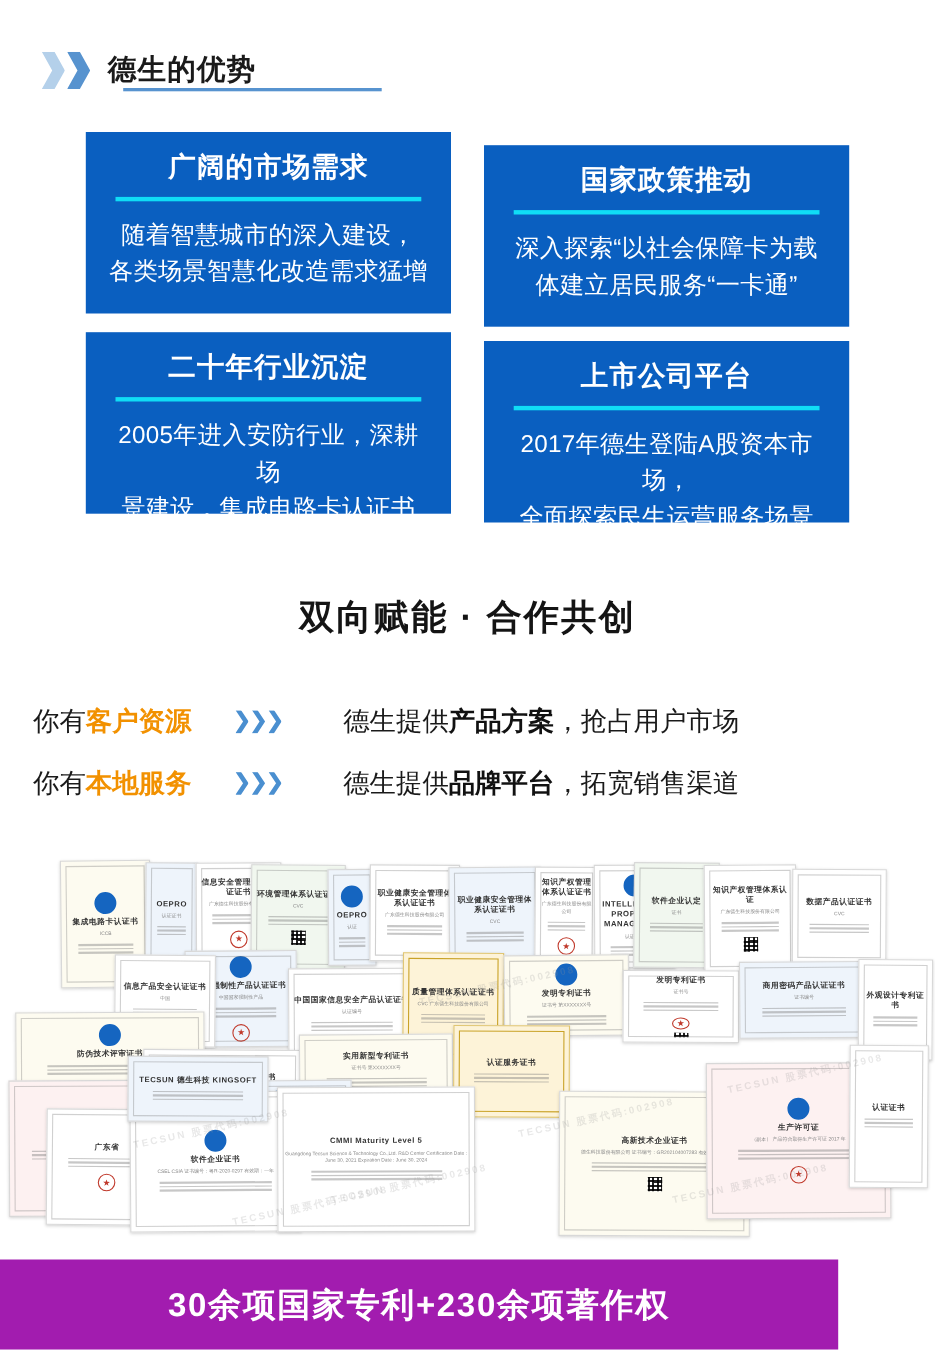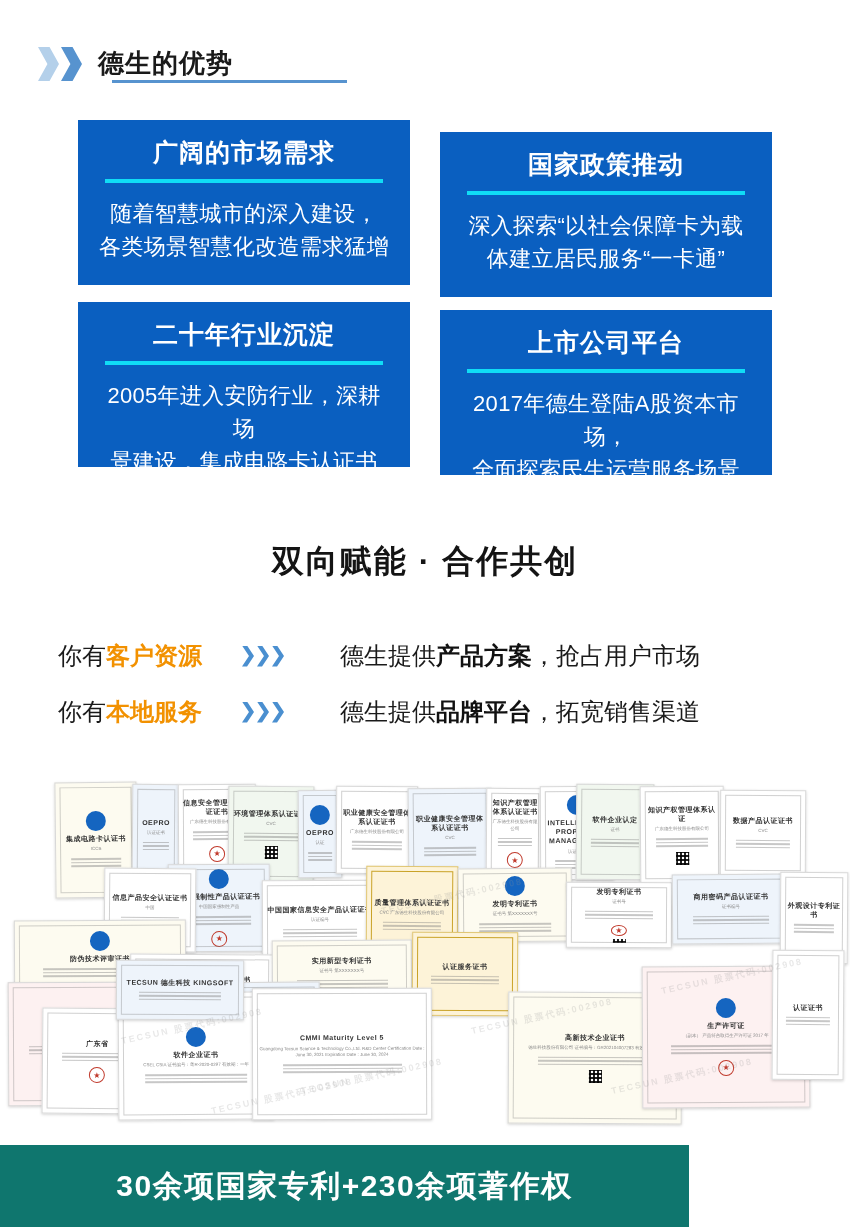--- a/index.html
+++ b/index.html
@@ -68,21 +68,21 @@
     position:absolute; left:0; top:540px; width:850px;
     text-align:center;
     font-size:32px; font-weight:bold; color:#141414;
     letter-spacing:2px;
   }
   .synergy-rows {
     position:absolute; left:0; top:628px; width:850px;
   }
   .synergy-row {
     display:flex; align-items:center;
-    height:56px; padding-left:58px;
+    height:56px; padding-left:30px;
   }
   .sr-left {
     font-size:24px; color:#1a1a1a; white-space:nowrap;
     min-width:170px;
   }
   .sr-left b { color:#f29100; font-weight:bold; }
   .sr-arrows {
     display:flex; align-items:center; gap:3px;
     margin:0 56px 0 14px;
   }
@@ -155,22 +155,22 @@
   }
   .watermark {
     position:absolute; color:rgba(150,150,150,0.22);
     font-size:9px; font-weight:bold; letter-spacing:2px;
     transform:rotate(-12deg); pointer-events:none;
   }
 
   
   .footer-banner {
     position:absolute; left:0; top:1145px;
-    width:689px; height:82px;
-    background:#0f766e;
+    width:762px; height:82px;
+    background:#a21caf;
     display:flex; align-items:center; justify-content:center;
   }
   .footer-text {
     font-size:30px; font-weight:bold; color:#ffffff;
     letter-spacing:1.5px;
   }
 </style>
 </head>
 <body>
 

